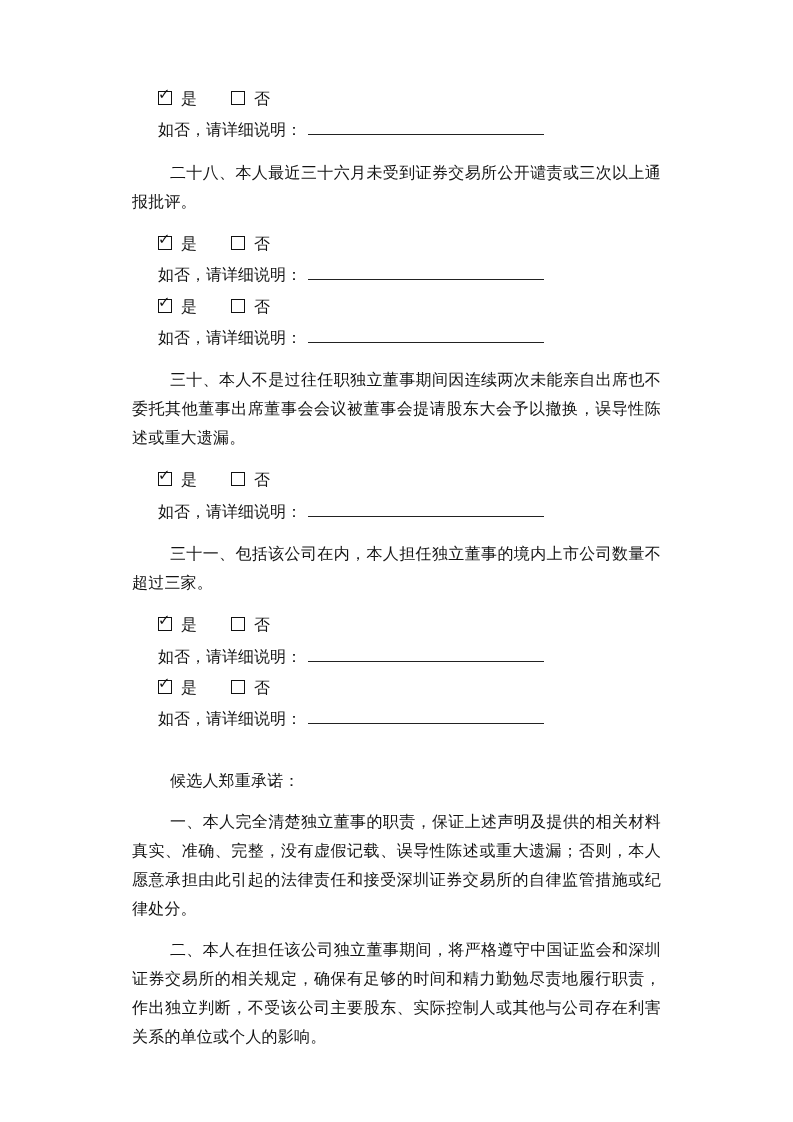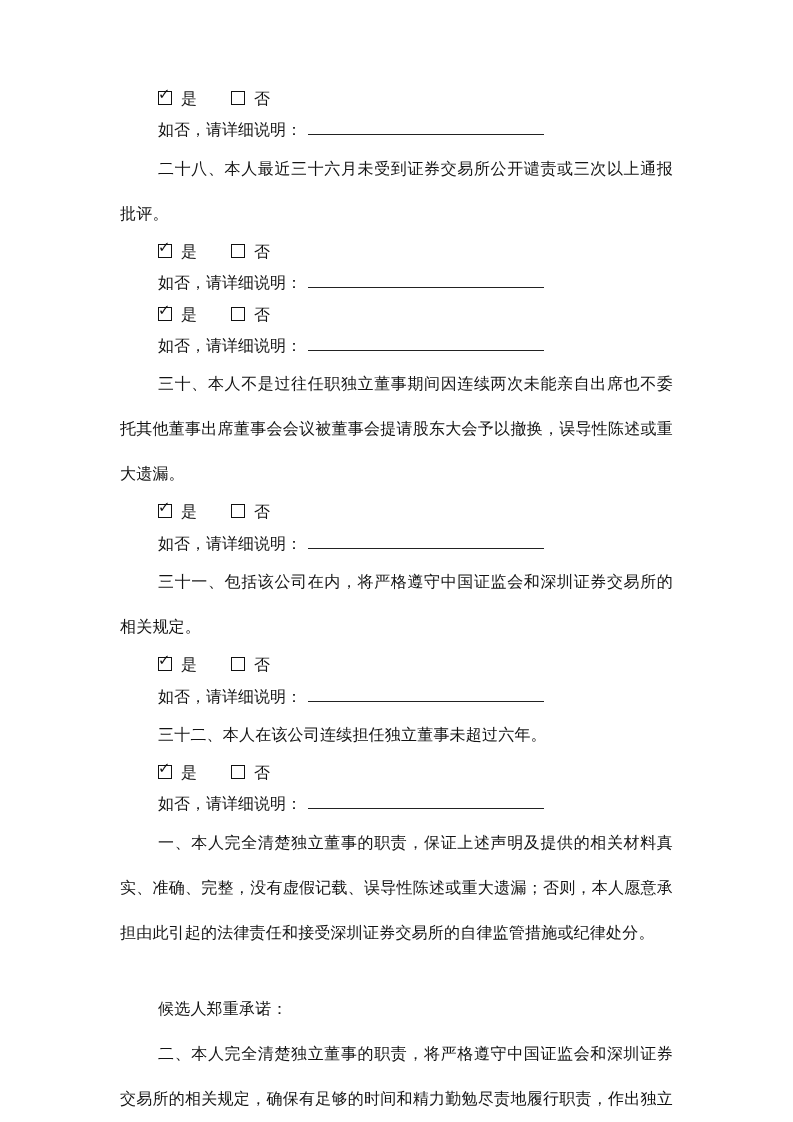--- a/index.html
+++ b/index.html
@@ -11,21 +11,21 @@
     background: #ffffff;
     box-sizing: border-box;
     padding: 83px 120px 0 120px;
     font-family: "Liberation Serif", "DejaVu Serif", serif;
     font-size: 16px;
     color: #131313;
     overflow: hidden;
   }
   .row { line-height: 31.4px; margin: 0; }
   .para {
-    line-height: 45px; margin: 0;
+    line-height: 29px; margin: 12px;
     text-align: justify;
     text-indent: 38px;
     letter-spacing: 0.2px;
   }
   .indent-row { padding-left: 38px; }
   .cb {
     display: inline-block;
     width: 12px; height: 12px;
     border: 1.5px solid #111;
     position: relative;
@@ -79,33 +79,32 @@
   </div>
 
   <p class="para">三十、本人不是过往任职独立董事期间因连续两次未能亲自出席也不委托其他董事出席董事会会议被董事会提请股东大会予以撤换，误导性陈述或重大遗漏。</p>
   <div class="row indent-row">
     <span class="cb"><span class="mark">✓</span></span><span class="cb-label">是</span><span class="cb cb-no"></span><span class="cb-label">否</span>
   </div>
   <div class="row indent-row">
     <span>如否，请详细说明：</span><span class="blank"></span>
   </div>
 
-  <p class="para">三十一、包括该公司在内，将严格遵守中国证监会和深圳证券交易所的相关规定。</p>
+  <p class="para">三十一、包括该公司在内，本人担任独立董事的境内上市公司数量不超过三家。</p>
   <div class="row indent-row">
     <span class="cb"><span class="mark">✓</span></span><span class="cb-label">是</span><span class="cb cb-no"></span><span class="cb-label">否</span>
   </div>
   <div class="row indent-row">
     <span>如否，请详细说明：</span><span class="blank"></span>
   </div>
 
-  <p class="para">三十二、本人在该公司连续担任独立董事未超过六年。</p>
   <div class="row indent-row">
     <span class="cb"><span class="mark">✓</span></span><span class="cb-label">是</span><span class="cb cb-no"></span><span class="cb-label">否</span>
   </div>
   <div class="row indent-row">
     <span>如否，请详细说明：</span><span class="blank"></span>
   </div>
 
+  <p class="para blank-gap">候选人郑重承诺：</p>
   <p class="para">一、本人完全清楚独立董事的职责，保证上述声明及提供的相关材料真实、准确、完整，没有虚假记载、误导性陈述或重大遗漏；否则，本人愿意承担由此引起的法律责任和接受深圳证券交易所的自律监管措施或纪律处分。</p>
-  <p class="para blank-gap">候选人郑重承诺：</p>
-  <p class="para">二、本人完全清楚独立董事的职责，将严格遵守中国证监会和深圳证券交易所的相关规定，确保有足够的时间和精力勤勉尽责地履行职责，作出独立判断，不受该公司主要股东、实际控制人或其他与公司存在利害关系的单位或个人的影响。</p>
+  <p class="para">二、本人在担任该公司独立董事期间，将严格遵守中国证监会和深圳证券交易所的相关规定，确保有足够的时间和精力勤勉尽责地履行职责，作出独立判断，不受该公司主要股东、实际控制人或其他与公司存在利害关系的单位或个人的影响。</p>
 
 </div>
 
 </body></html>

